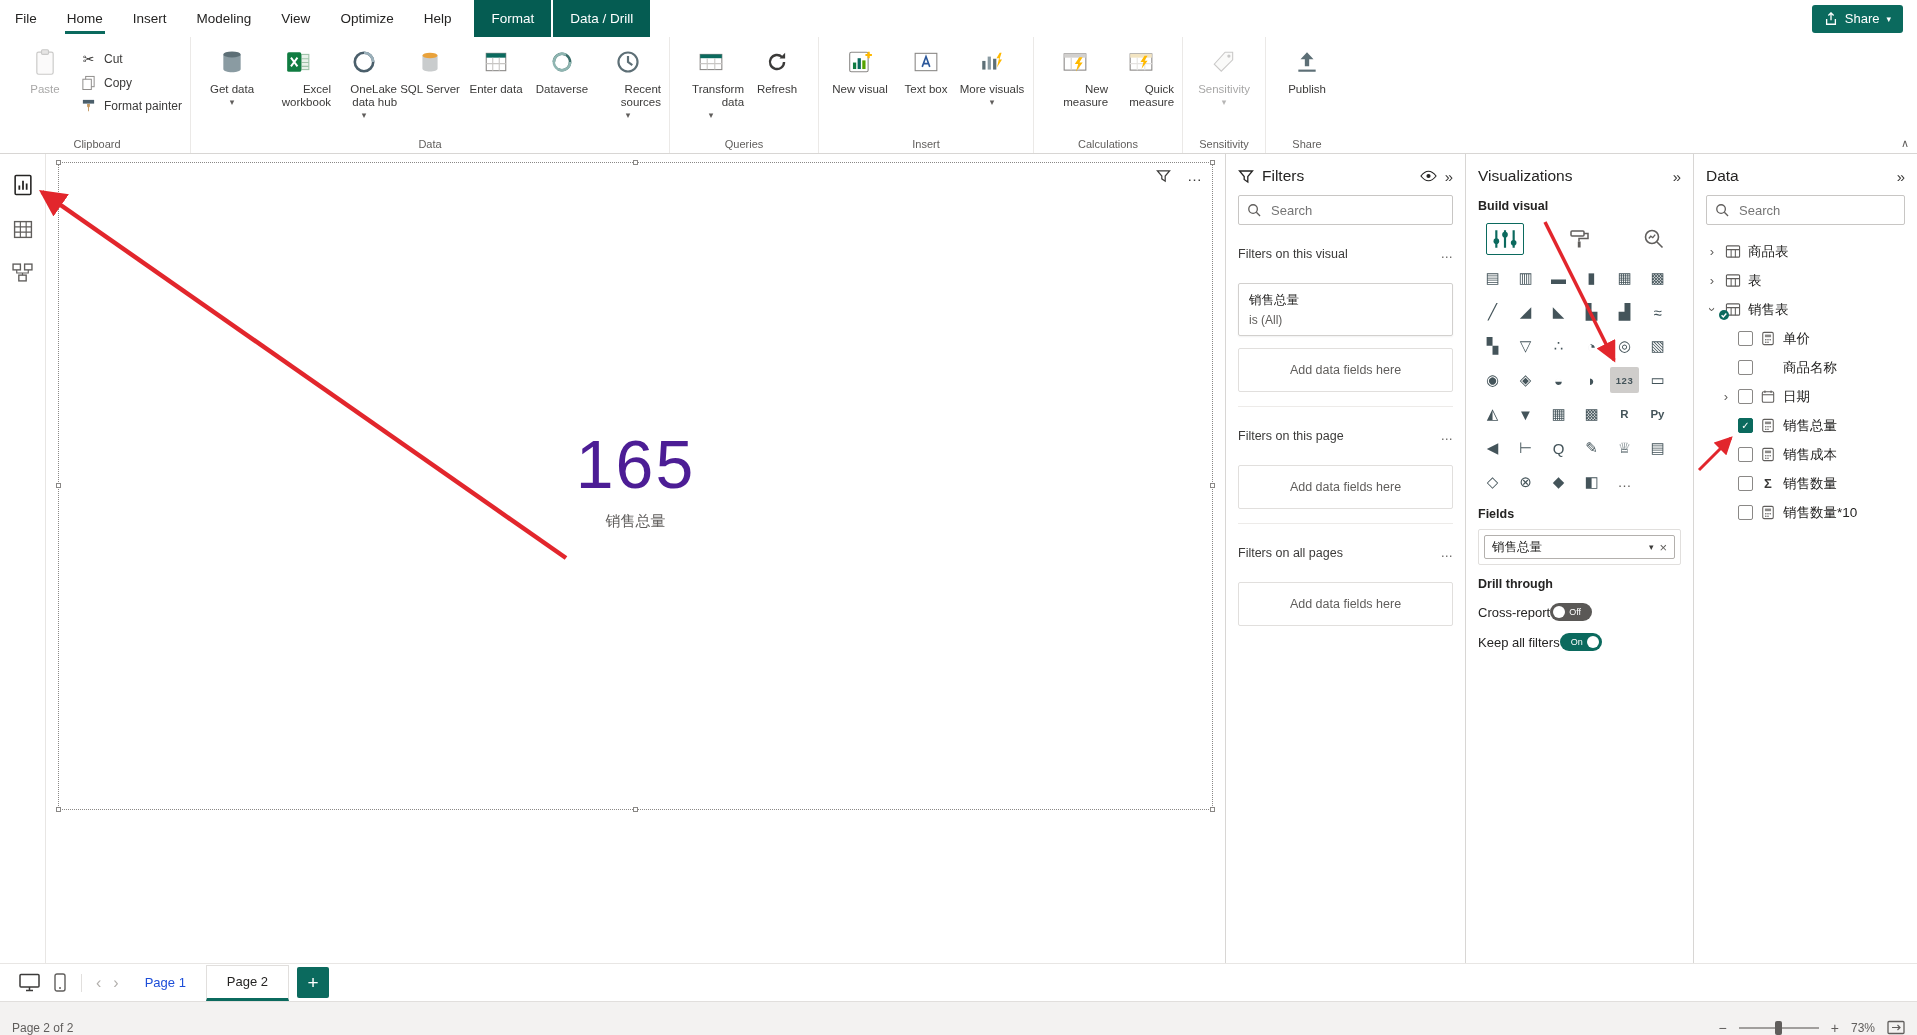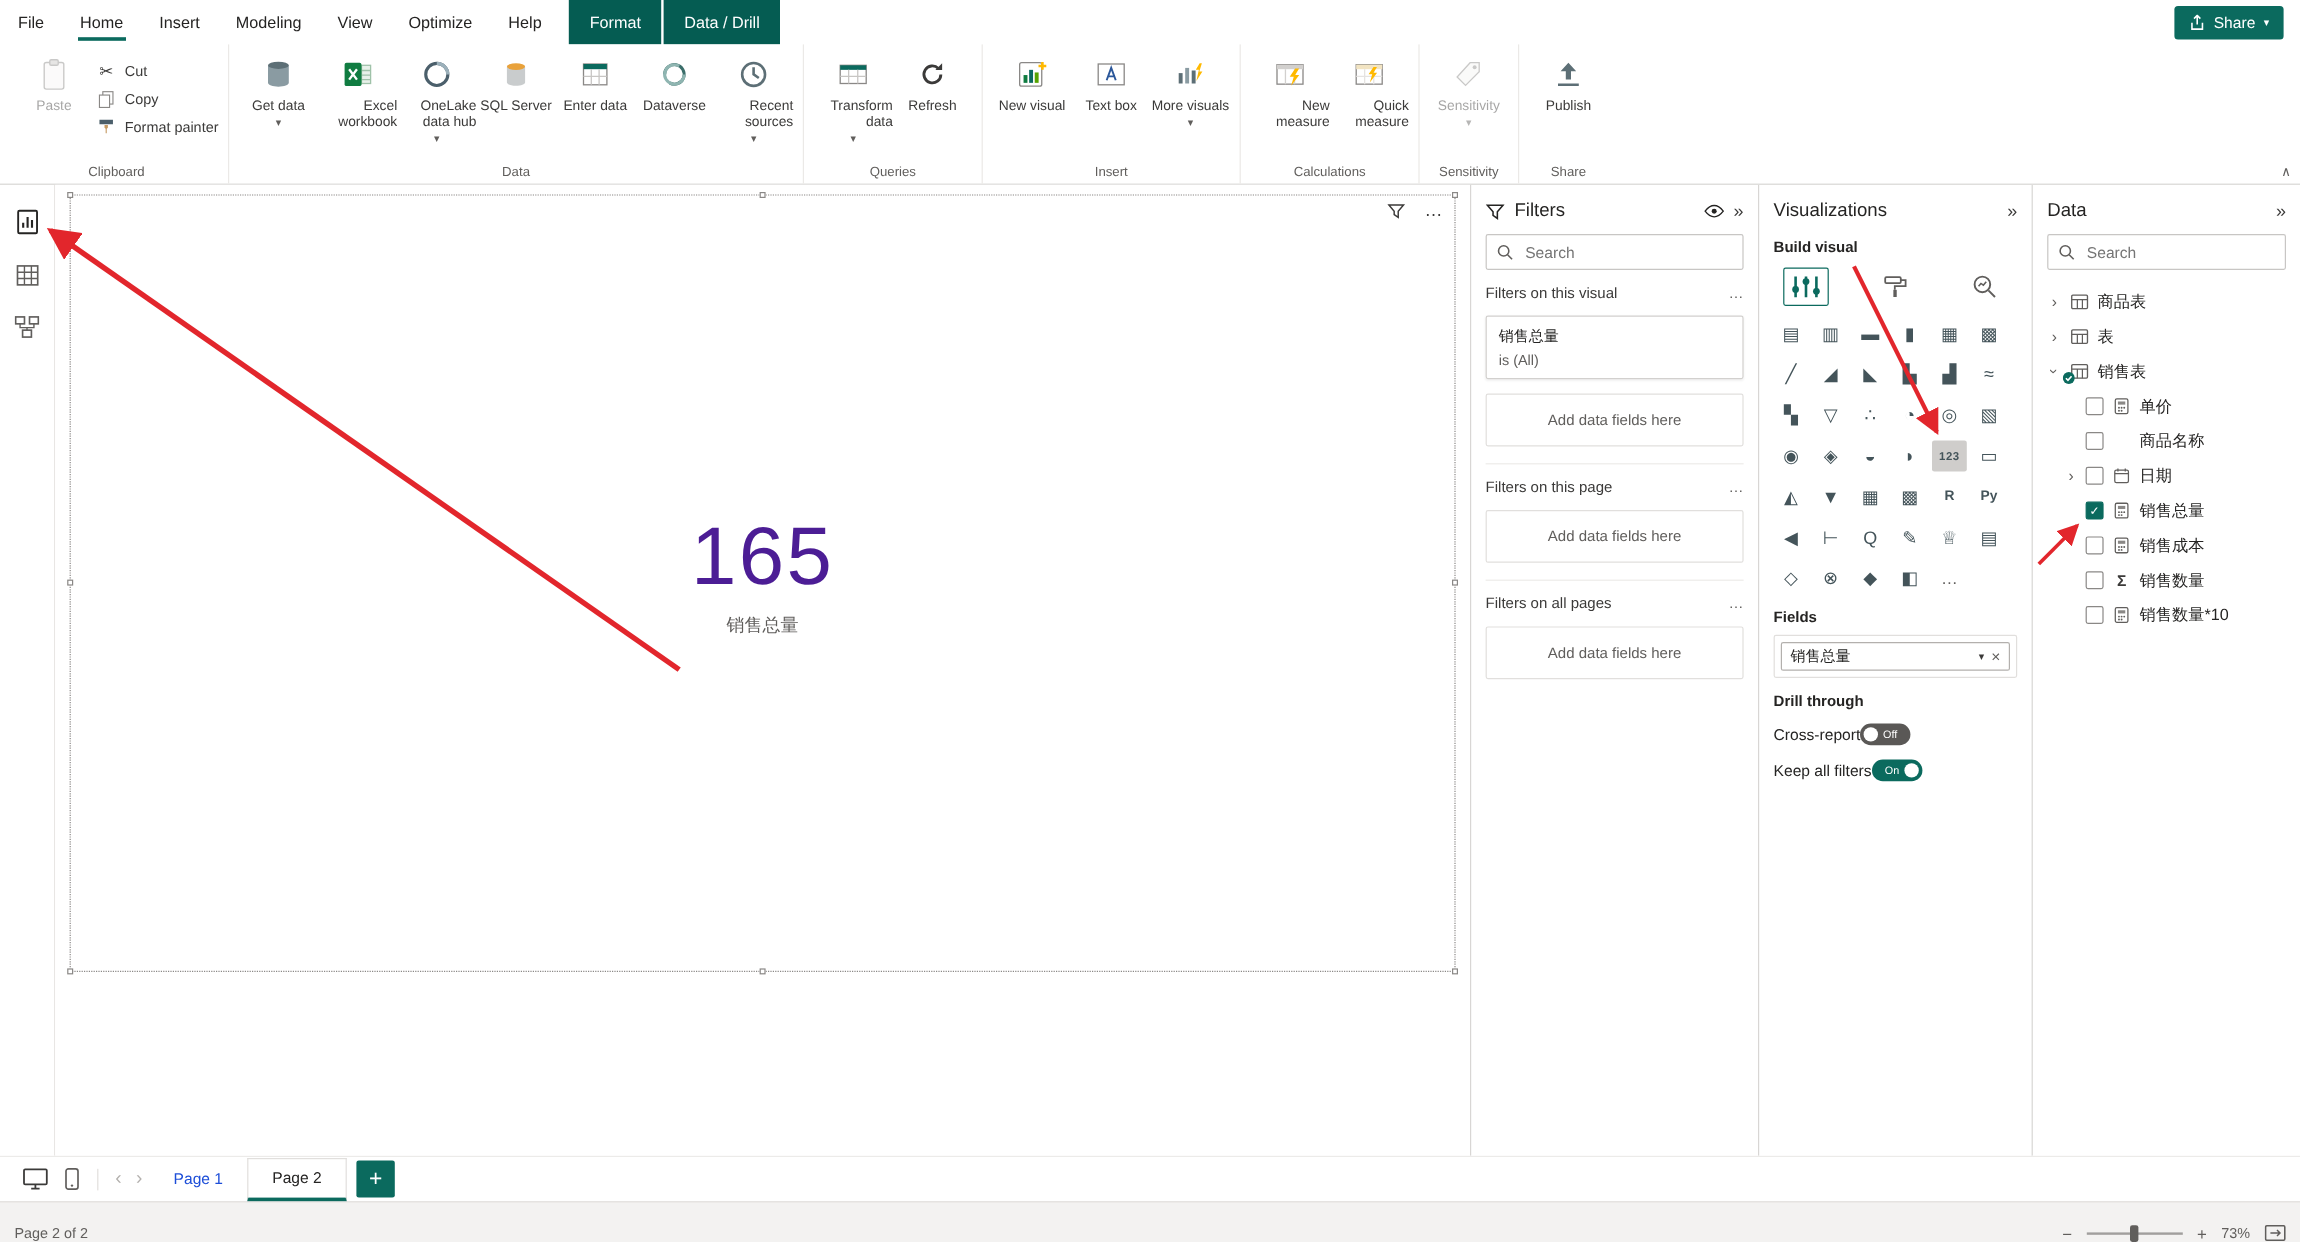--- a/index.html
+++ b/index.html
@@ -47,21 +47,21 @@
   
   .pane{border-left:1px solid #d8d6d4;padding:0 12px;background:#fff}
   .pane.filters{width:240px}
   .pane.vizp{width:228px}
   .pane.datap{width:224px}
   .pane-head{display:flex;align-items:center;gap:8px;padding:13px 0 10px;font-size:15.5px}
   .spacer{flex:1}
   .collapse{color:#3b3a39;font-size:15px;cursor:pointer}
   .searchbox{display:flex;align-items:center;gap:8px;border:1px solid #c8c6c4;border-radius:2px;height:30px;padding:0 8px;margin-bottom:12px;background:#fff}
   .searchbox input{border:0;outline:0;flex:1;font-size:13px;font-family:inherit;color:#c2410c;background:transparent;min-width:0}
-  .sec-head{display:flex;align-items:center;font-size:12.5px;color:#3b3a39;margin:12px 0}
+  .sec-head{display:flex;align-items:center;font-size:12.5px;color:#3b3a39;margin:22px 0}
   .sec-head .more{margin-left:auto;color:#605e5c;cursor:pointer}
   .fcard{border:1px solid #d2d0ce;border-radius:2px;padding:8px 10px;margin:4px 0 12px;box-shadow:0 1px 2px rgba(0,0,0,.06)}
   .fcard .fname{font-size:12.5px}
   .fcard .fcond{font-size:12px;color:#605e5c;margin-top:4px}
   .addbox{border:1px solid #e1dfdd;border-radius:2px;height:44px;display:flex;align-items:center;justify-content:center;font-size:12.5px;color:#605e5c;margin-bottom:14px}
   .sec-div{border-top:1px solid #edebe9;margin:2px 0 8px}
   .bold-label{font-size:12.5px;font-weight:bold;margin:4px 0 8px}
   .viz-tabs{display:flex;align-items:center;justify-content:space-between;padding:2px 8px 10px}
   .viz-tab{width:38px;height:32px;display:flex;align-items:center;justify-content:center;border-radius:2px;cursor:pointer}
   .viz-tab.selected{border:1px solid var(--c-accent,#0b6a5e);background:#fff}

